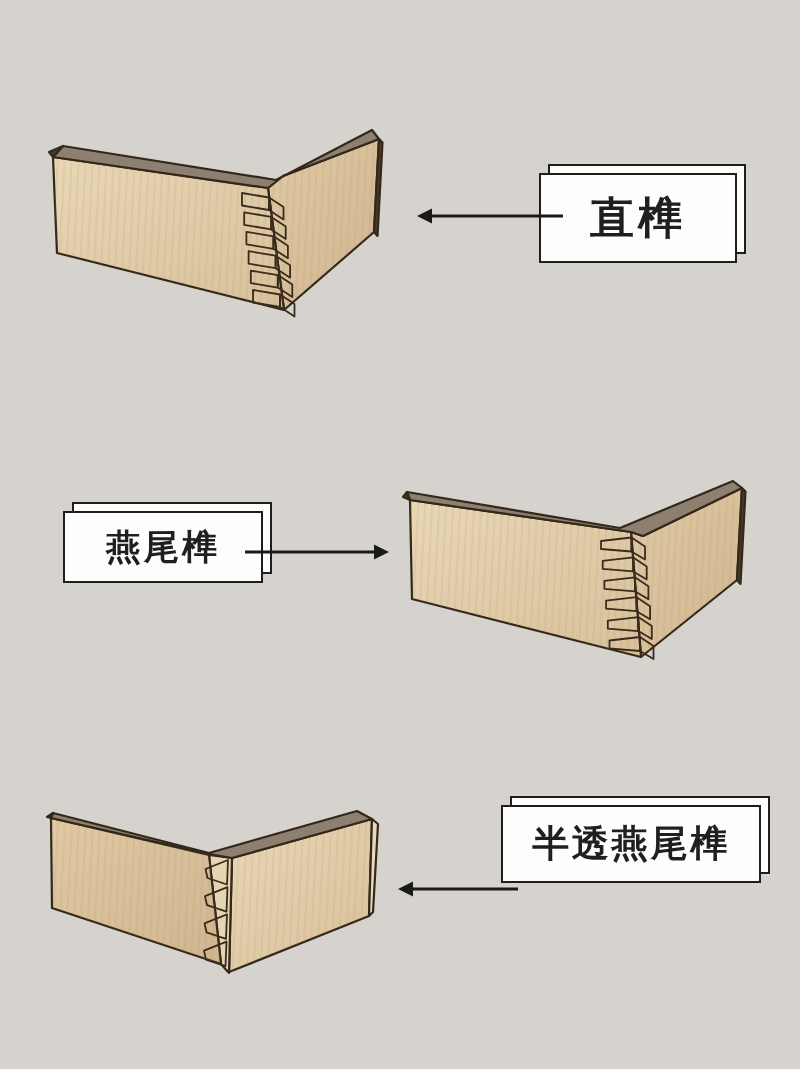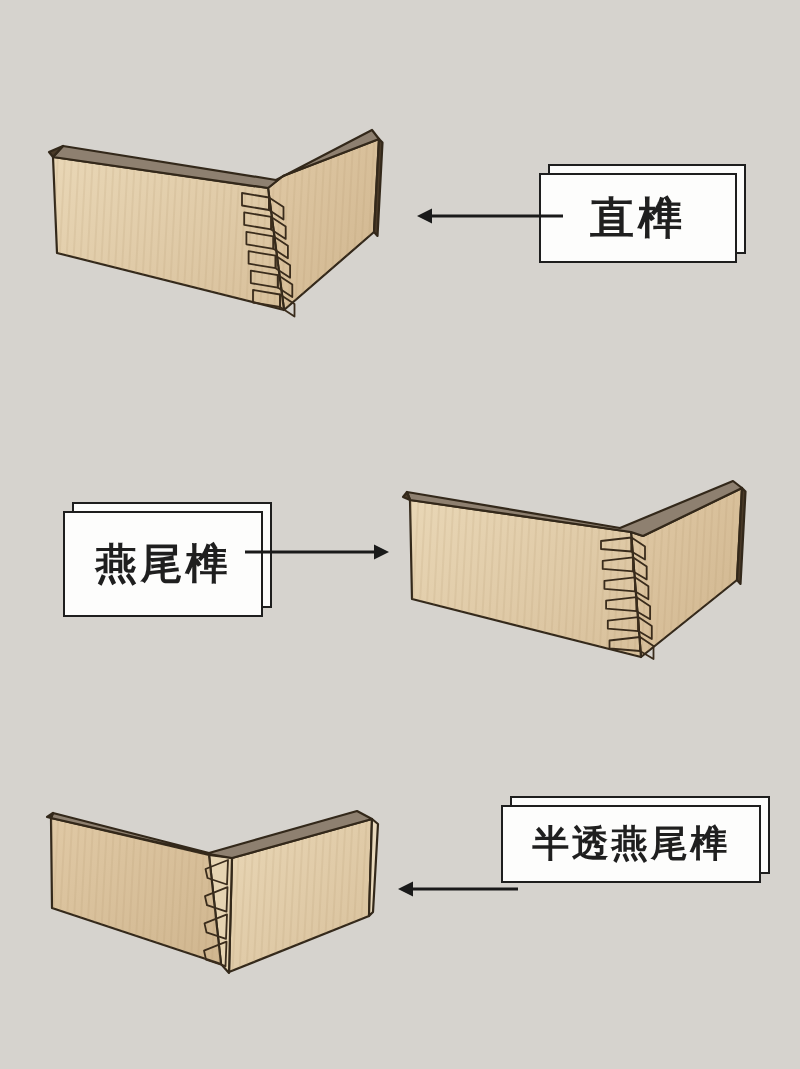--- a/index.html
+++ b/index.html
@@ -17,21 +17,21 @@
   .fe{fill:var(--wood_end,#e9d9bc);}
   .fd{fill:#4a3a28;}
   .grain{fill:url(#grain);stroke:none;}
   .notch{fill:none;stroke:#3a2c1c;stroke-width:1.8;stroke-linejoin:round;}
   .card{position:absolute;box-sizing:border-box;background:var(--card_bg,#fdfdfc);
         border:2.5px solid var(--card_border,#1e1e1e);
         box-shadow:9px -9px 0 -2px var(--card_bg,#fdfdfc), 9px -9px 0 0 var(--card_border,#1e1e1e);
         display:flex;align-items:center;justify-content:center;
         font-weight:bold;color:var(--text,#1f1f1f);}
   #card1{left:539px;top:173px;width:198px;height:90px;font-size:44px;letter-spacing:4px;justify-content:center;}
-  #card2{left:63px;top:511px;width:200px;height:106px;font-size:42px;letter-spacing:3px;}
+  #card2{left:63px;top:511px;width:200px;height:72px;font-size:35px;letter-spacing:3px;}
   #card3{left:501px;top:805px;width:260px;height:78px;font-size:37px;letter-spacing:2.5px;}
   .arrow{position:absolute;display:block;}
   #arrow1{left:415px;top:204px;}
   #arrow2{left:243px;top:540px;}
   #arrow3{left:396px;top:877px;}
   .arrow line{stroke:var(--arrow,#1a1a1a);stroke-width:3;}
   .arrow polygon{fill:var(--arrow,#1a1a1a);}
 </style>
 </head>
 <body>

